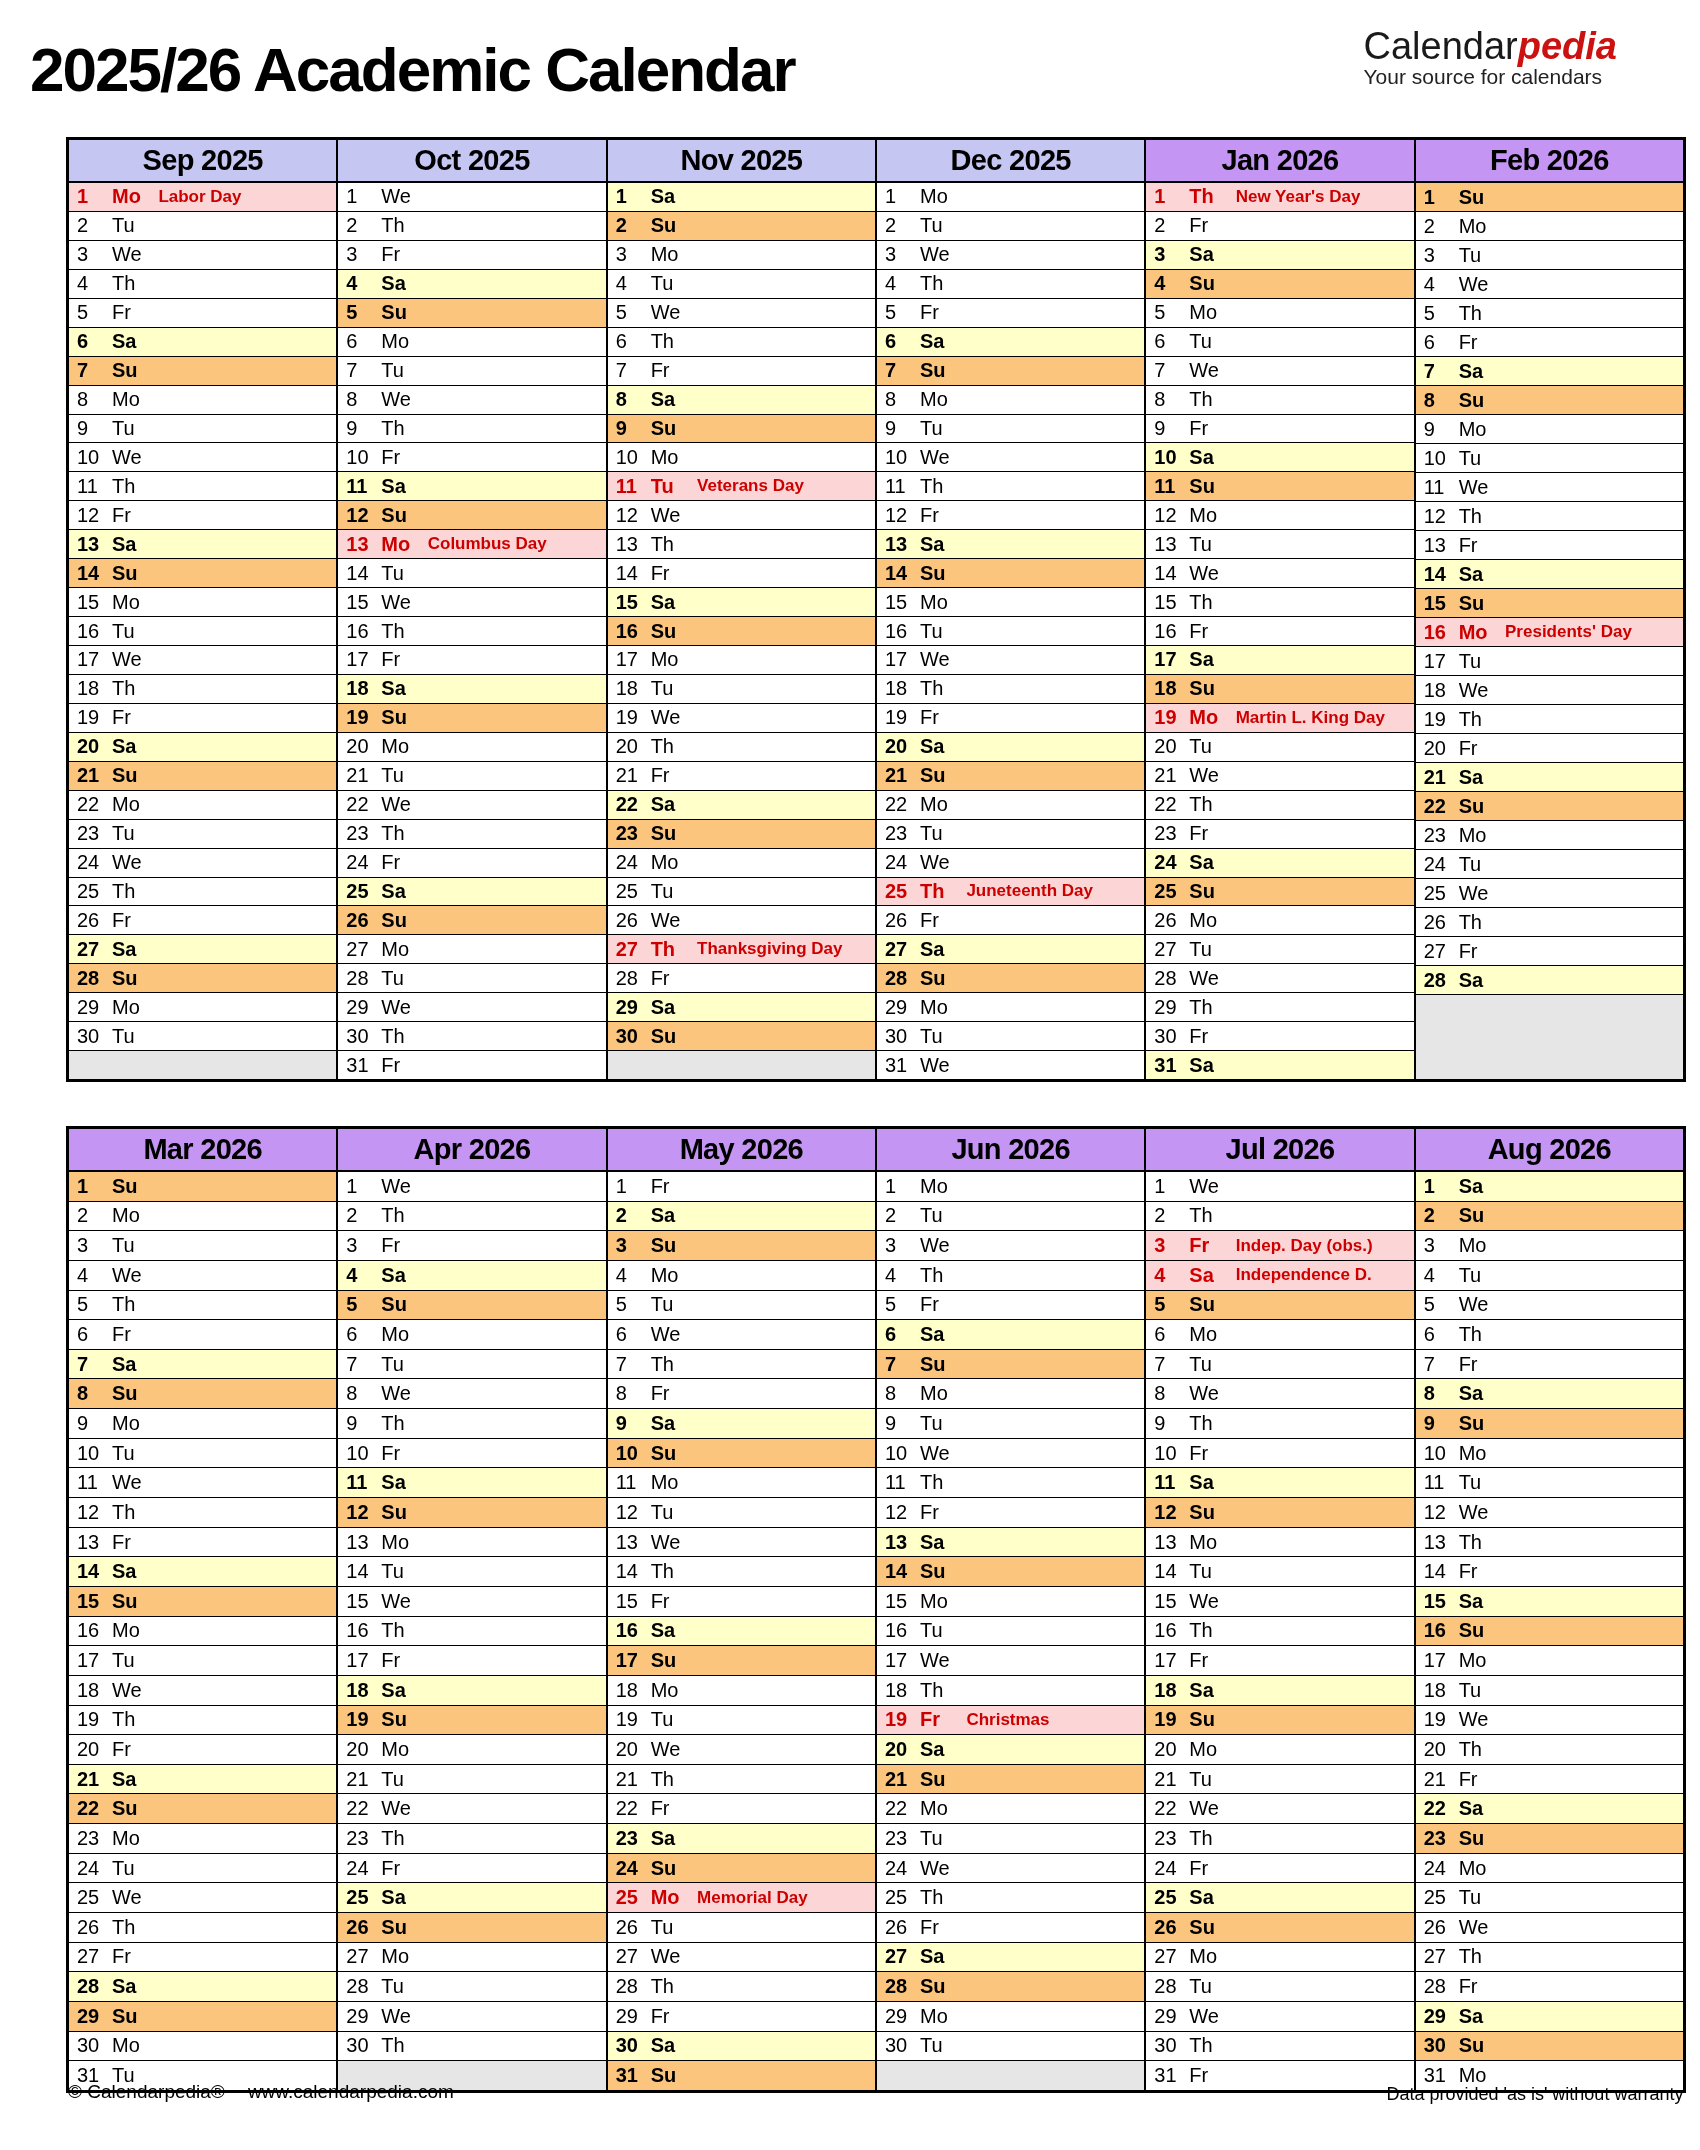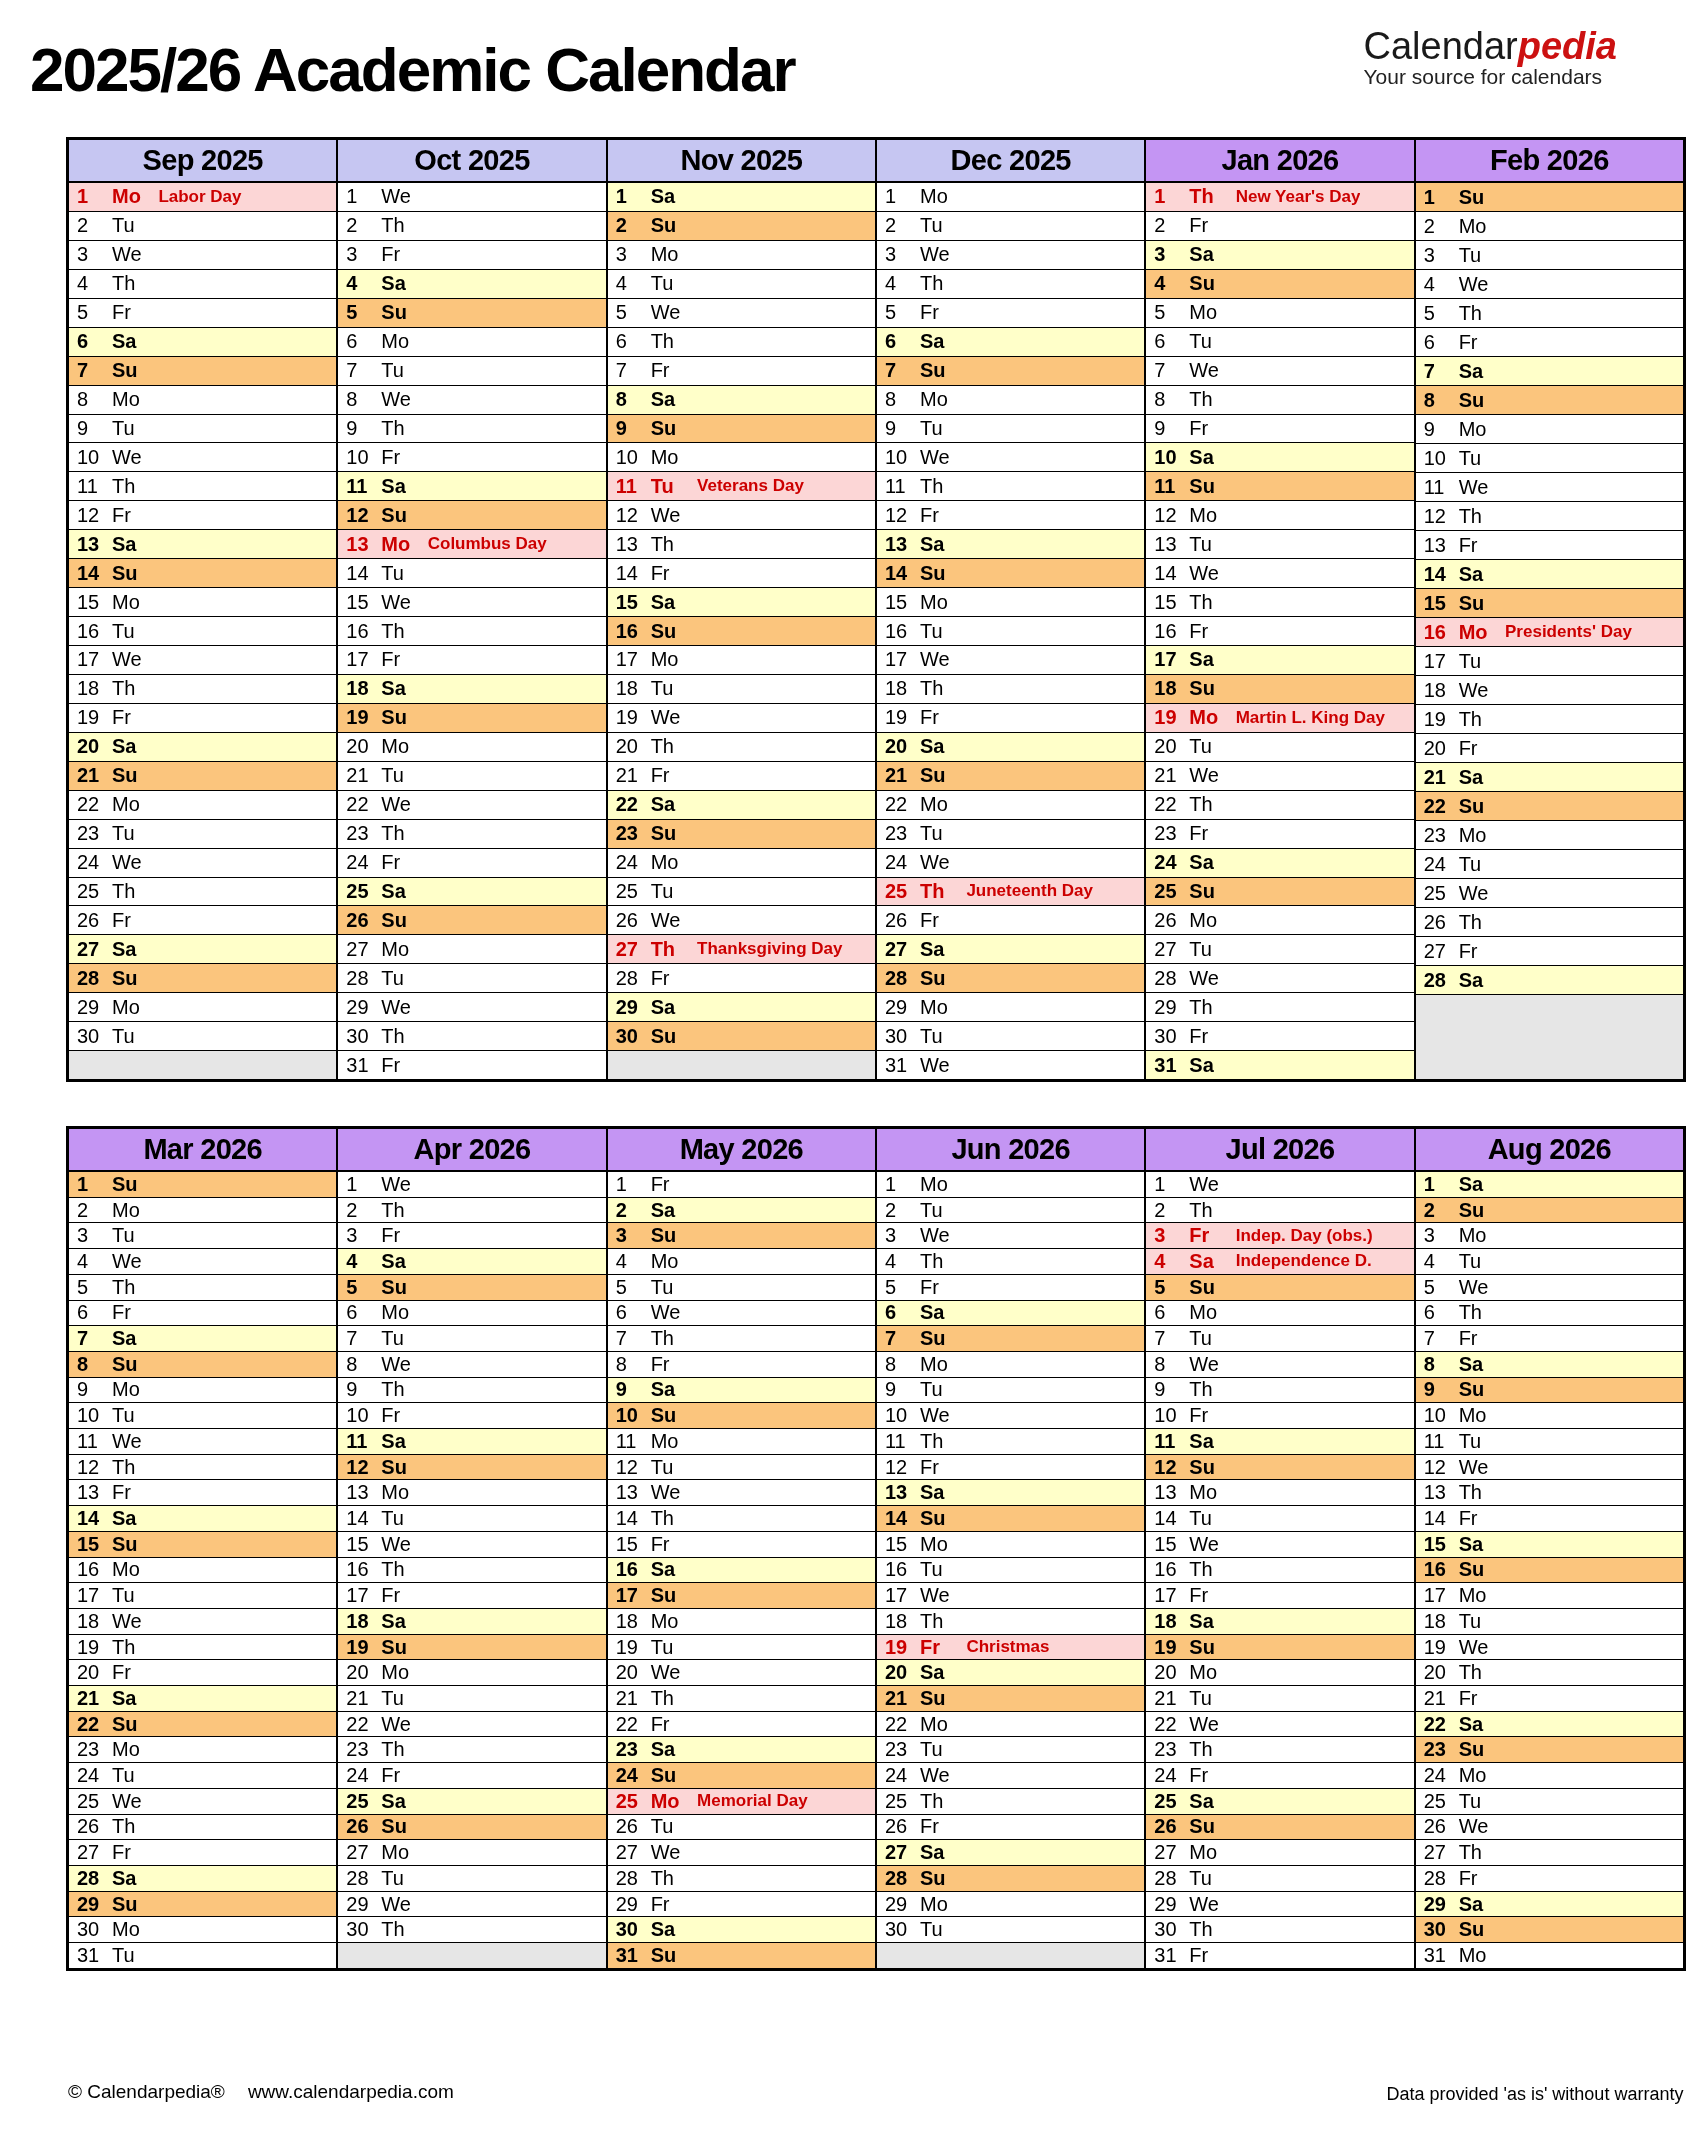--- a/index.html
+++ b/index.html
@@ -16,21 +16,21 @@
   .logo-line{font-size:38px;white-space:nowrap;}
   .logo-part1{color:#1a1a1a;text-align:center;}
   .logo-part2{color:var(--logo-red);font-weight:bold;font-style:italic;}
   .logo-tagline{font-size:21px;color:#222;margin-top:1.4px;white-space:nowrap;}
   
   .cal-table{
     position:absolute;left:66px;width:1620px;
     display:flex;border:3.4px solid var(--border);box-sizing:border-box;background:#fff;
   }
   #table-top{top:137px;height:945px;}
-  #table-bottom{top:1126px;height:845px;}
+  #table-bottom{top:1126px;height:967px;}
   .month-col{flex:1 1 0;display:flex;flex-direction:column;border-left:2px solid var(--border);min-width:0;}
   .month-col:first-child{border-left:none;}
   .month-header{
     flex:0 0 41px;display:flex;align-items:center;justify-content:center;
     font-size:29px;font-weight:bold;border-bottom:2px solid var(--border);
     letter-spacing:-0.7px;
   }
   .h2025{background:var(--header-2025);}
   .h2026{background:var(--header-2026);}
   .day-row{

